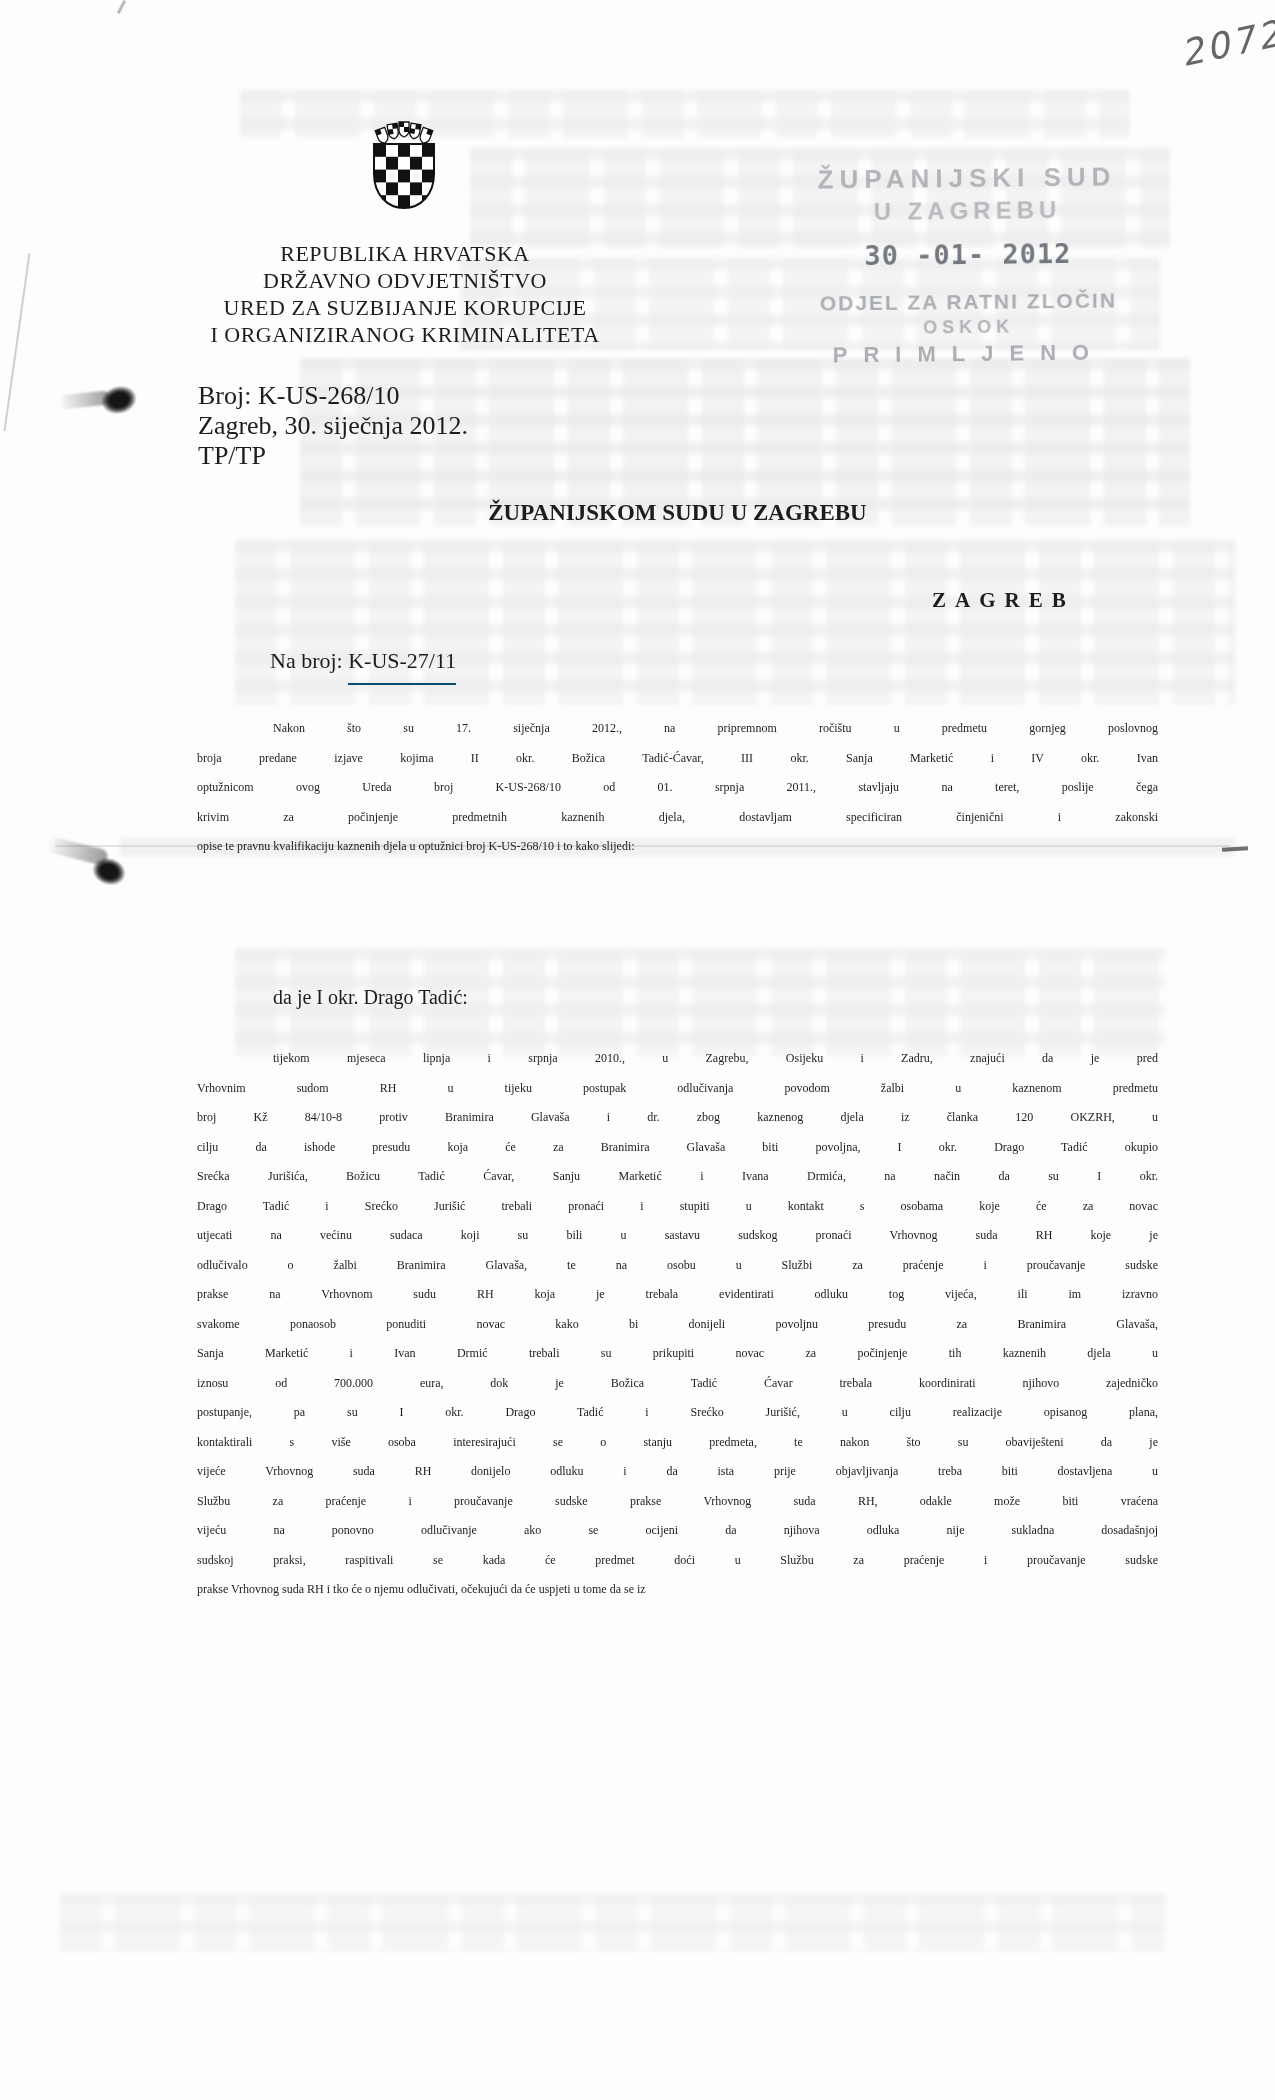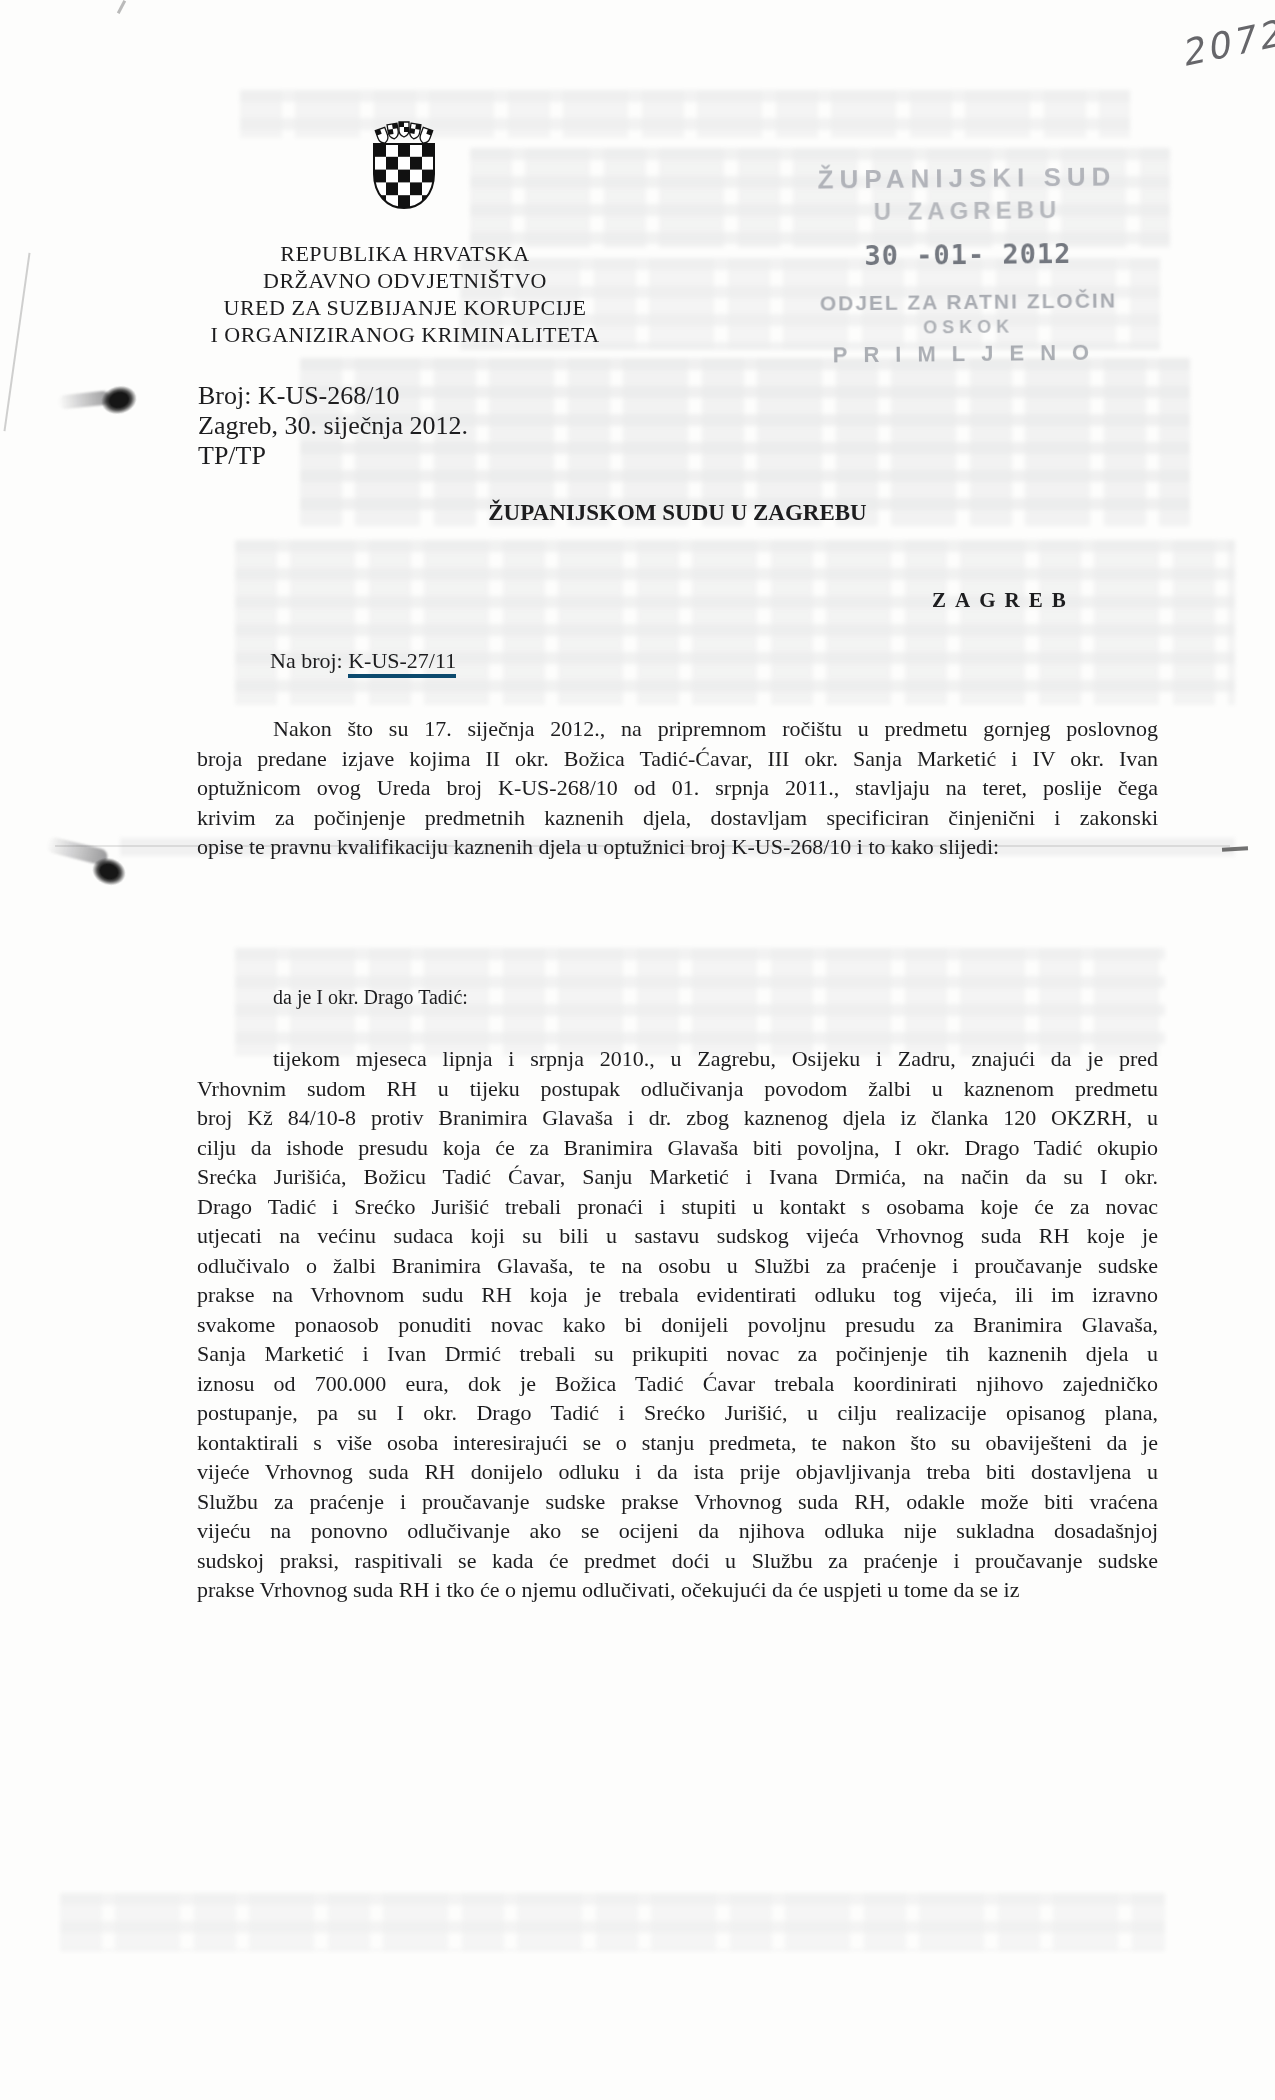--- a/index.html
+++ b/index.html
@@ -62,25 +62,25 @@
   
   .heading{
     position:absolute; left:197px; top:500px; width:961px; z-index:3;
     text-align:center; font-weight:bold; font-size:23px;
   }
   .city{
     position:absolute; left:932px; top:588px; z-index:3;
     font-weight:bold; font-size:21px; letter-spacing:9px;
   }
   .nabroj{position:absolute; left:270px; top:648px; z-index:3; font-size:22px;}
-  .nabroj .val{border-bottom:4px solid #0c4a6e; padding-bottom:1px;}
+  .nabroj .val{border-bottom:2px solid #0c4a6e; padding-bottom:10px;}
   
   .para{
     position:absolute; left:197px; width:961px; z-index:3;
-    font-size:22px; line-height:29.5px;
+    font-size:12px; line-height:29.5px;
   }
   .para .tline{text-align:justify; text-align-last:justify; text-justify:inter-word;}
   .para .tline.last{text-align-last:left;}
   .para .tline:first-child{text-indent:76px;}
   .leadin{position:absolute; left:197px; top:986px; width:961px; z-index:3; font-size:20px; text-indent:76px;}
 </style>
 </head>
 <body>
 
 <div class="page">
@@ -191,21 +191,21 @@
       <div class="tline last">opise te pravnu kvalifikaciju kaznenih djela u optužnici broj K-US-268/10 i to kako slijedi:</div>
     </div>
   <div class="leadin">da je I okr. Drago Tadić:</div>
   <div class="para" style="top:1044px;">
       <div class="tline">tijekom mjeseca lipnja i srpnja 2010., u Zagrebu, Osijeku i Zadru, znajući da je pred</div>
       <div class="tline">Vrhovnim sudom RH u tijeku postupak odlučivanja povodom žalbi u kaznenom predmetu</div>
       <div class="tline">broj Kž 84/10-8 protiv Branimira Glavaša i dr. zbog kaznenog djela iz članka 120 OKZRH, u</div>
       <div class="tline">cilju da ishode presudu koja će za Branimira Glavaša biti povoljna, I okr. Drago Tadić okupio</div>
       <div class="tline">Srećka Jurišića, Božicu Tadić Ćavar, Sanju Marketić i Ivana Drmića, na način da su I okr.</div>
       <div class="tline">Drago Tadić i Srećko Jurišić trebali pronaći i stupiti u kontakt s osobama koje će za novac</div>
-      <div class="tline">utjecati na većinu sudaca koji su bili u sastavu sudskog vijeća Vrhovnog suda RH koje je</div>
+      <div class="tline">utjecati na većinu sudaca koji su bili u sastavu sudskog pronaći Vrhovnog suda RH koje je</div>
       <div class="tline">odlučivalo o žalbi Branimira Glavaša, te na osobu u Službi za praćenje i proučavanje sudske</div>
       <div class="tline">prakse na Vrhovnom sudu RH koja je trebala evidentirati odluku tog vijeća, ili im izravno</div>
       <div class="tline">svakome ponaosob ponuditi novac kako bi donijeli povoljnu presudu za Branimira Glavaša,</div>
       <div class="tline">Sanja Marketić i Ivan Drmić trebali su prikupiti novac za počinjenje tih kaznenih djela u</div>
       <div class="tline">iznosu od 700.000 eura, dok je Božica Tadić Ćavar trebala koordinirati njihovo zajedničko</div>
       <div class="tline">postupanje, pa su I okr. Drago Tadić i Srećko Jurišić, u cilju realizacije opisanog plana,</div>
       <div class="tline">kontaktirali s više osoba interesirajući se o stanju predmeta, te nakon što su obaviješteni da je</div>
       <div class="tline">vijeće Vrhovnog suda RH donijelo odluku i da ista prije objavljivanja treba biti dostavljena u</div>
       <div class="tline">Službu za praćenje i proučavanje sudske prakse Vrhovnog suda RH, odakle može biti vraćena</div>
       <div class="tline">vijeću na ponovno odlučivanje ako se ocijeni da njihova odluka nije sukladna dosadašnjoj</div>

